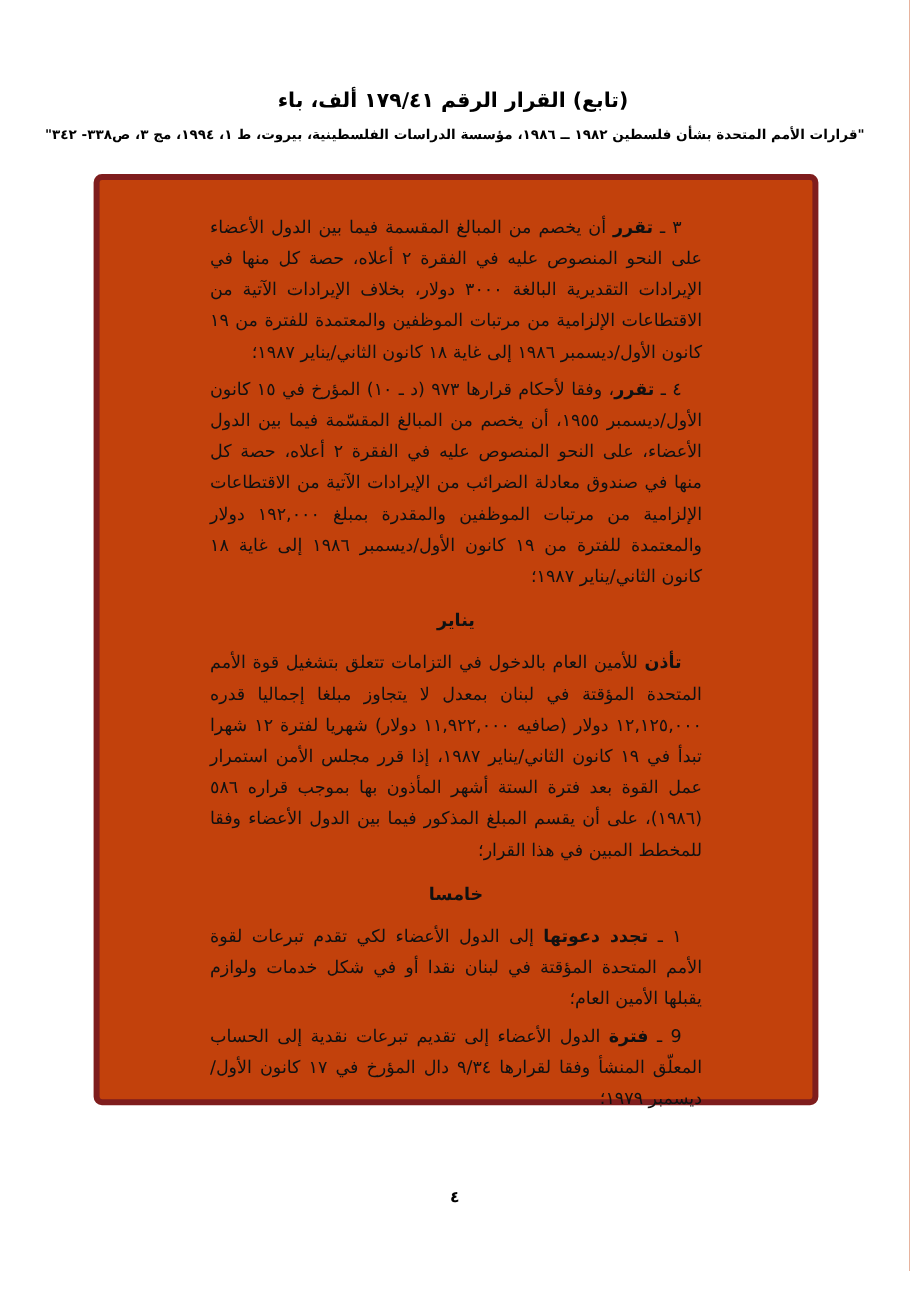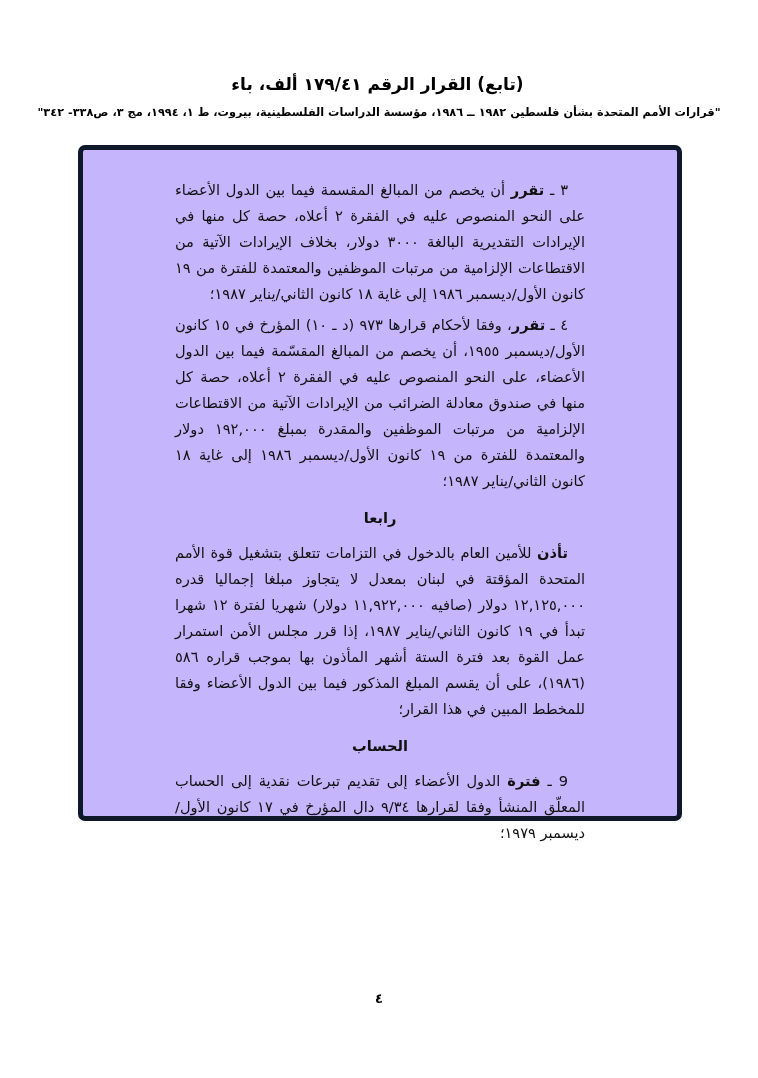--- a/index.html
+++ b/index.html
@@ -17,25 +17,25 @@
     font-size: 17px; font-weight: bold; color: #000;
     letter-spacing: 0.5px;
   }
   .source {
     position: absolute; top: 106px; left: 0; width: 758px;
     text-align: center; direction: rtl;
     font-size: 11.3px; font-weight: bold; color: #000;
   }
   .frame {
     position: absolute; left: 78px; top: 145px;
-    width: 604px; height: 676px;
+    width: 604px; height: 776px;
     box-sizing: border-box;
-    border: 5px solid #0f172a;
+    border: 5px solid #7f1d1d;
     border-radius: 7px;
-    background: #c4b5fd;
+    background: #c2410c;
   }
   .content {
     margin: 27px 92px 0 92px;
     direction: rtl;
     text-align: justify;
     font-size: 14.6px;
     line-height: 26px;
     color: #111;
   }
   .para { margin: 0 0 5px 0; text-indent: 17px; }
@@ -62,26 +62,27 @@
 
   <div class="source">"قرارات الأمم المتحدة بشأن فلسطين ١٩٨٢ ــ ١٩٨٦، مؤسسة الدراسات الفلسطينية، بيروت، ط ١، ١٩٩٤، مج ٣، ص٣٣٨- ٣٤٢"</div>
 
   <div class="frame">
     <div class="content">
 
       <p class="para"><span class="num">٣ ـ </span><span class="lead">تقرر</span><span> أن يخصم من المبالغ المقسمة فيما بين الدول الأعضاء على النحو المنصوص عليه في الفقرة ٢ أعلاه، حصة كل منها في الإيرادات التقديرية البالغة ٣٠٠٠ دولار، بخلاف الإيرادات الآتية من الاقتطاعات الإلزامية من مرتبات الموظفين والمعتمدة للفترة من ١٩ كانون الأول/ديسمبر ١٩٨٦ إلى غاية ١٨ كانون الثاني/يناير ١٩٨٧؛</span></p>
 
       <p class="para"><span class="num">٤ ـ </span><span class="lead">تقرر</span><span>، وفقا لأحكام قرارها ٩٧٣ (د ـ ١٠) المؤرخ في ١٥ كانون الأول/ديسمبر ١٩٥٥، أن يخصم من المبالغ المقسّمة فيما بين الدول الأعضاء، على النحو المنصوص عليه في الفقرة ٢ أعلاه، حصة كل منها في صندوق معادلة الضرائب من الإيرادات الآتية من الاقتطاعات الإلزامية من مرتبات الموظفين والمقدرة بمبلغ ١٩٢,٠٠٠ دولار والمعتمدة للفترة من ١٩ كانون الأول/ديسمبر ١٩٨٦ إلى غاية ١٨ كانون الثاني/يناير ١٩٨٧؛</span></p>
 
-      <p class="heading">رابعا</p>
+      <p class="heading">يناير</p>
 
       <p class="para"><span class="lead">تأذن</span><span> للأمين العام بالدخول في التزامات تتعلق بتشغيل قوة الأمم المتحدة المؤقتة في لبنان بمعدل لا يتجاوز مبلغا إجماليا قدره ١٢,١٢٥,٠٠٠ دولار (صافيه ١١,٩٢٢,٠٠٠ دولار) شهريا لفترة ١٢ شهرا تبدأ في ١٩ كانون الثاني/يناير ١٩٨٧، إذا قرر مجلس الأمن استمرار عمل القوة بعد فترة الستة أشهر المأذون بها بموجب قراره ٥٨٦ (١٩٨٦)، على أن يقسم المبلغ المذكور فيما بين الدول الأعضاء وفقا للمخطط المبين في هذا القرار؛</span></p>
 
-      <p class="heading">الحساب</p>
+      <p class="heading">خامسا</p>
 
+      <p class="para"><span class="num">١ ـ </span><span class="lead">تجدد دعوتها</span><span> إلى الدول الأعضاء لكي تقدم تبرعات لقوة الأمم المتحدة المؤقتة في لبنان نقدا أو في شكل خدمات ولوازم يقبلها الأمين العام؛</span></p>
 
       <p class="para"><span class="num">9 ـ </span><span class="lead">فترة</span><span> الدول الأعضاء إلى تقديم تبرعات نقدية إلى الحساب المعلّق المنشأ وفقا لقرارها ٩/٣٤ دال المؤرخ في ١٧ كانون الأول/ديسمبر ١٩٧٩؛</span></p>
 
     </div>
   </div>
 
   <div class="pagenum">٤</div>
 
 </div>
 

